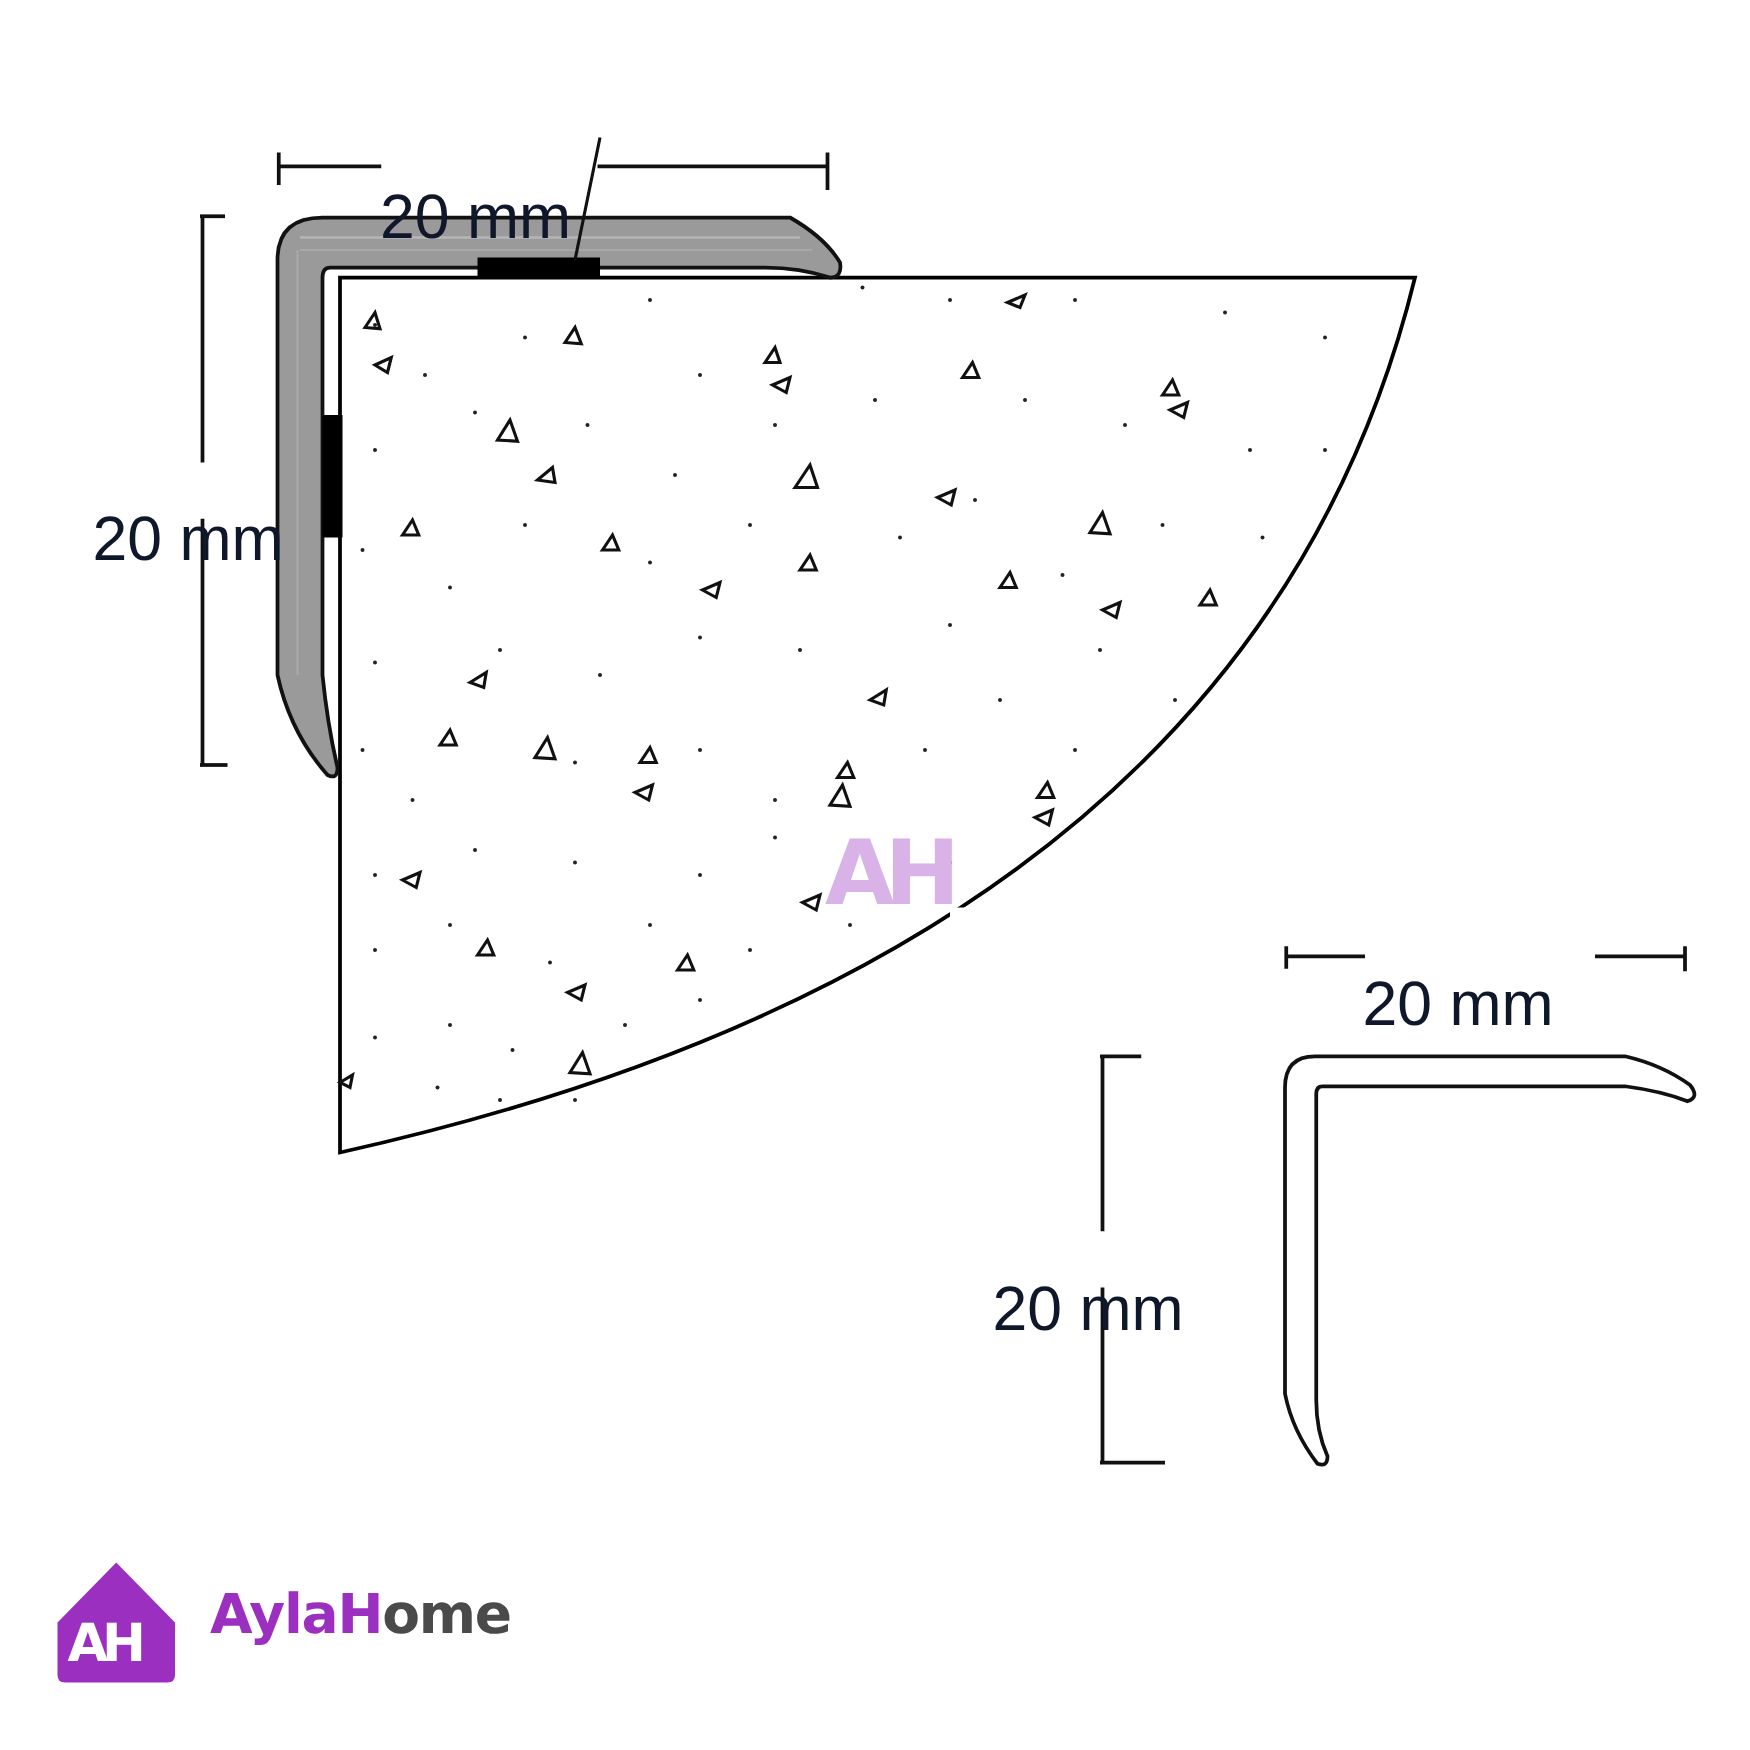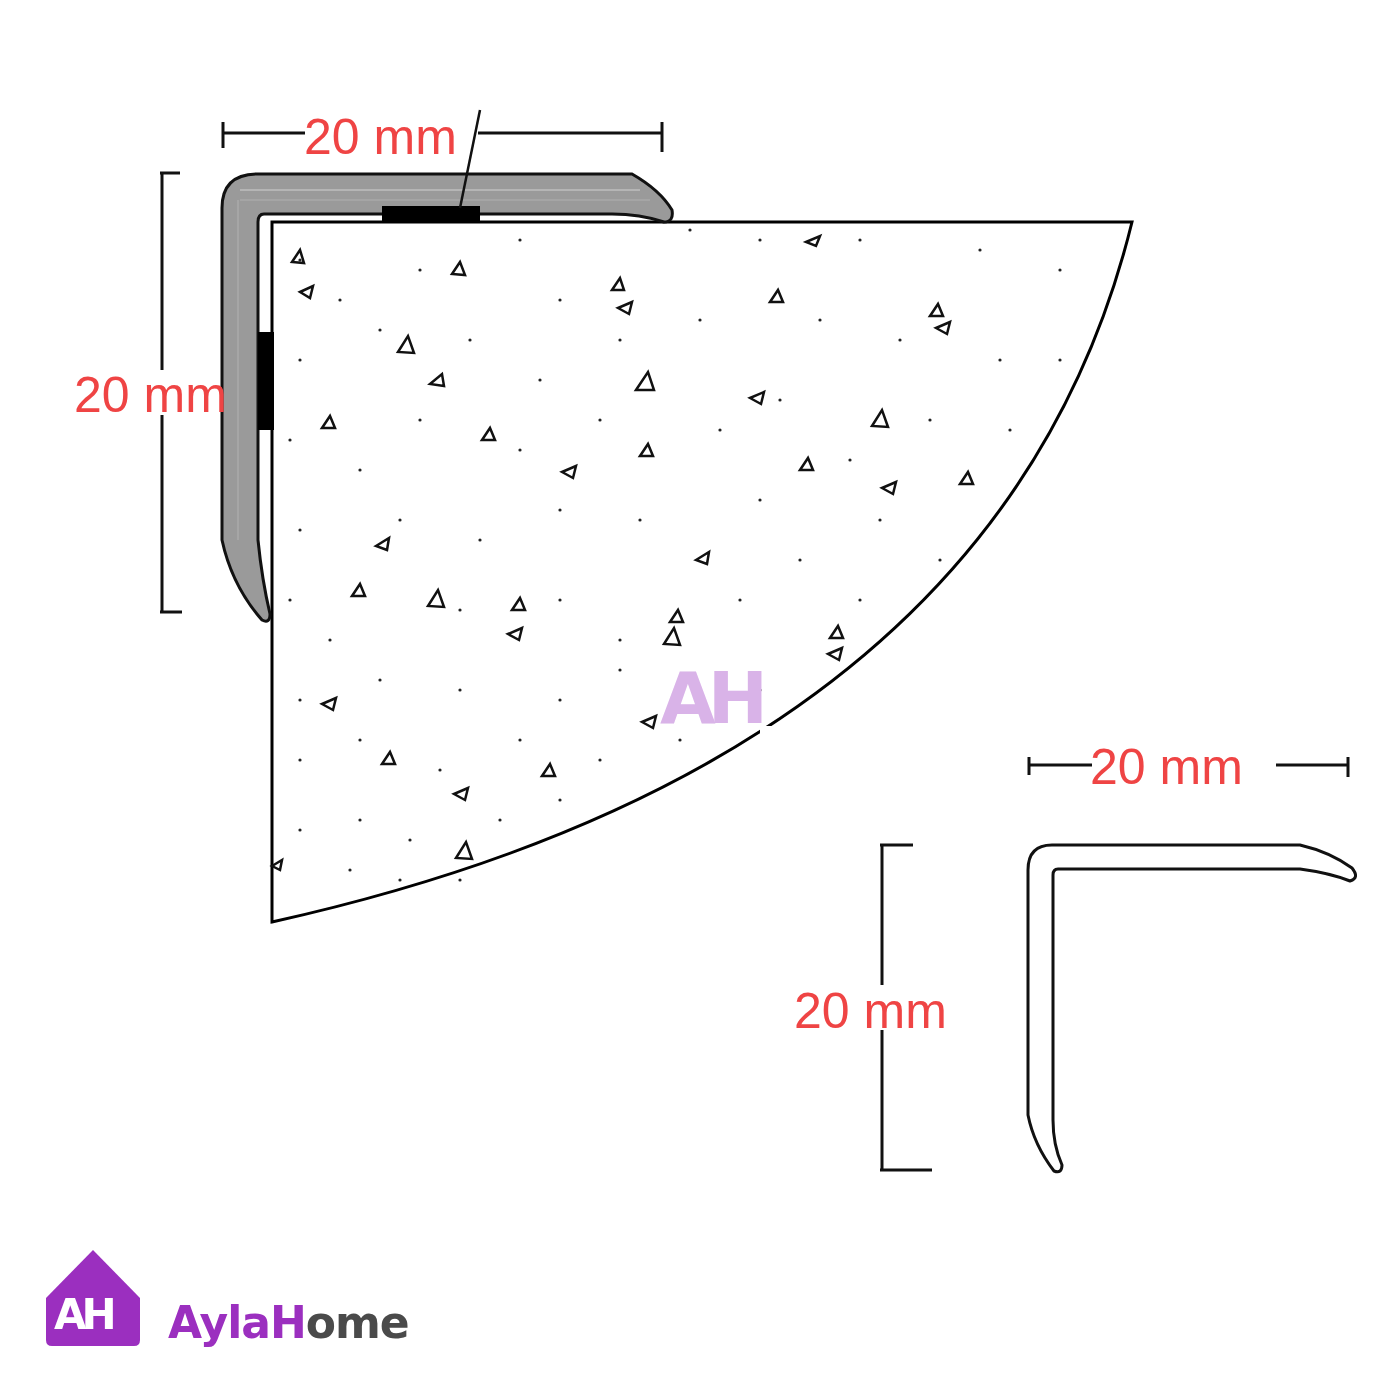--- a/index.html
+++ b/index.html
@@ -1,19 +1,19 @@
 <!DOCTYPE html>
 <html><head>
 <meta charset="utf-8">
 <style>
   html,body{margin:0;padding:0;background:#ffffff;}
   body{width:1400px;height:1400px;position:relative;overflow:hidden;font-family:"Liberation Sans",sans-serif;}
-  .dim-label{position:absolute;font-family:"Liberation Sans",sans-serif;font-size:50px;color:#ef4444;line-height:1;white-space:nowrap;background:transparent;}
+  .dim-label{position:absolute;font-family:"Liberation Sans",sans-serif;font-size:50px;color:#0f172a;line-height:1;white-space:nowrap;background:transparent;margin-top:36px;}
   svg{position:absolute;left:0;top:0;}
-  .logo{position:absolute;left:46px;top:1248px;height:100px;display:flex;align-items:flex-end;}
+  .logo{position:absolute;left:46px;top:1248px;height:100px;display:flex;align-items:flex-start;}
   .logo-text{font-family:"DejaVu Sans",sans-serif;font-weight:bold;font-size:44px;letter-spacing:-1px;margin-left:18px;margin-top:18px;}
   .logo-text .p{color:#9b2fbf;}
   .logo-text .g{color:#4a4a4a;}
   .watermark{position:absolute;left:660px;top:656px;font-family:"DejaVu Sans",sans-serif;font-weight:bold;font-size:72px;color:#d9b3e8;letter-spacing:-8px;}
 </style>
 </head>
 <body>
 
 <svg width="1400" height="1400" viewBox="0 0 1400 1400">
 

